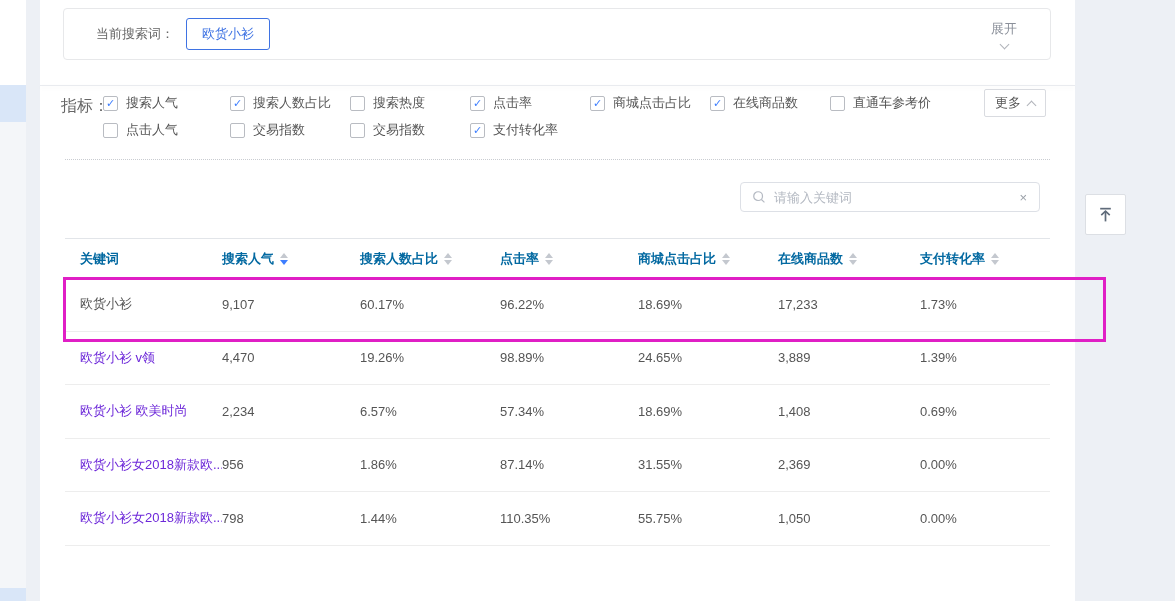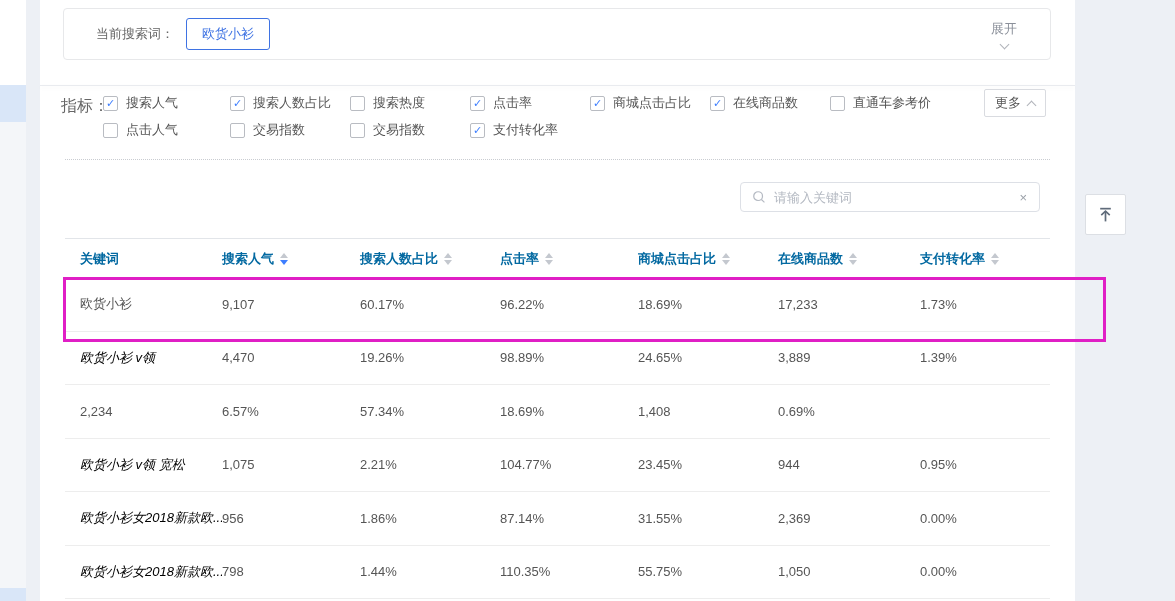--- a/index.html
+++ b/index.html
@@ -51,21 +51,21 @@
   .thead { height:40px; border-top:1px solid #e2e5e9; }
   .th { display:flex; align-items:center; font-size:13px; font-weight:bold; color:#0369a1; }
   .th:first-child, .td:first-child { padding-left:15px; }
   .sort { display:inline-flex; flex-direction:column; margin-left:6px; cursor:pointer; }
   .tri { width:0; height:0; border-left:4px solid transparent; border-right:4px solid transparent; display:block; }
   .tri.up { border-bottom:5px solid #c4c8cf; margin-bottom:2px; }
   .tri.dn { border-top:5px solid #c4c8cf; }
   .tri.dn.act { border-top-color:#3d7eff; }
   .tr { height:53.5px; border-bottom:1px solid #ededed; }
   .td { font-size:13px; color:#555; white-space:nowrap; overflow:hidden; }
-  .td.kw.link { color:#000000; cursor:pointer;font-style:italic; }
+  .td.kw.link { color:#6d28d9; cursor:pointer; }
 
   
   .hl { position:absolute; left:63px; top:277px; width:1043px; height:65px; border:3px solid #e01fc5; z-index:30; pointer-events:none; }
 
   
   .totop { position:absolute; left:1085px; top:194px; width:41px; height:41px; background:#fff; border:1px solid #dcdfe4; border-radius:2px; display:flex; align-items:center; justify-content:center; cursor:pointer; }
 </style>
 </head>
 <body>
 
@@ -216,35 +216,27 @@
           <div class="tr">
             <div class="td kw link">欧货小衫 v领</div>
             <div class="td">4,470</div>
             <div class="td">19.26%</div>
             <div class="td">98.89%</div>
             <div class="td">24.65%</div>
             <div class="td">3,889</div>
             <div class="td">1.39%</div>
           </div>
           <div class="tr">
+            <div class="td kw link">欧货小衫 欧美时尚</div>
             <div class="td">2,234</div>
             <div class="td">6.57%</div>
             <div class="td">57.34%</div>
             <div class="td">18.69%</div>
             <div class="td">1,408</div>
             <div class="td">0.69%</div>
-          </div>
-          <div class="tr">
-            <div class="td kw link">欧货小衫 v领 宽松</div>
-            <div class="td">1,075</div>
-            <div class="td">2.21%</div>
-            <div class="td">104.77%</div>
-            <div class="td">23.45%</div>
-            <div class="td">944</div>
-            <div class="td">0.95%</div>
           </div>
           <div class="tr">
             <div class="td kw link">欧货小衫女2018新款欧...</div>
             <div class="td">956</div>
             <div class="td">1.86%</div>
             <div class="td">87.14%</div>
             <div class="td">31.55%</div>
             <div class="td">2,369</div>
             <div class="td">0.00%</div>
           </div>

